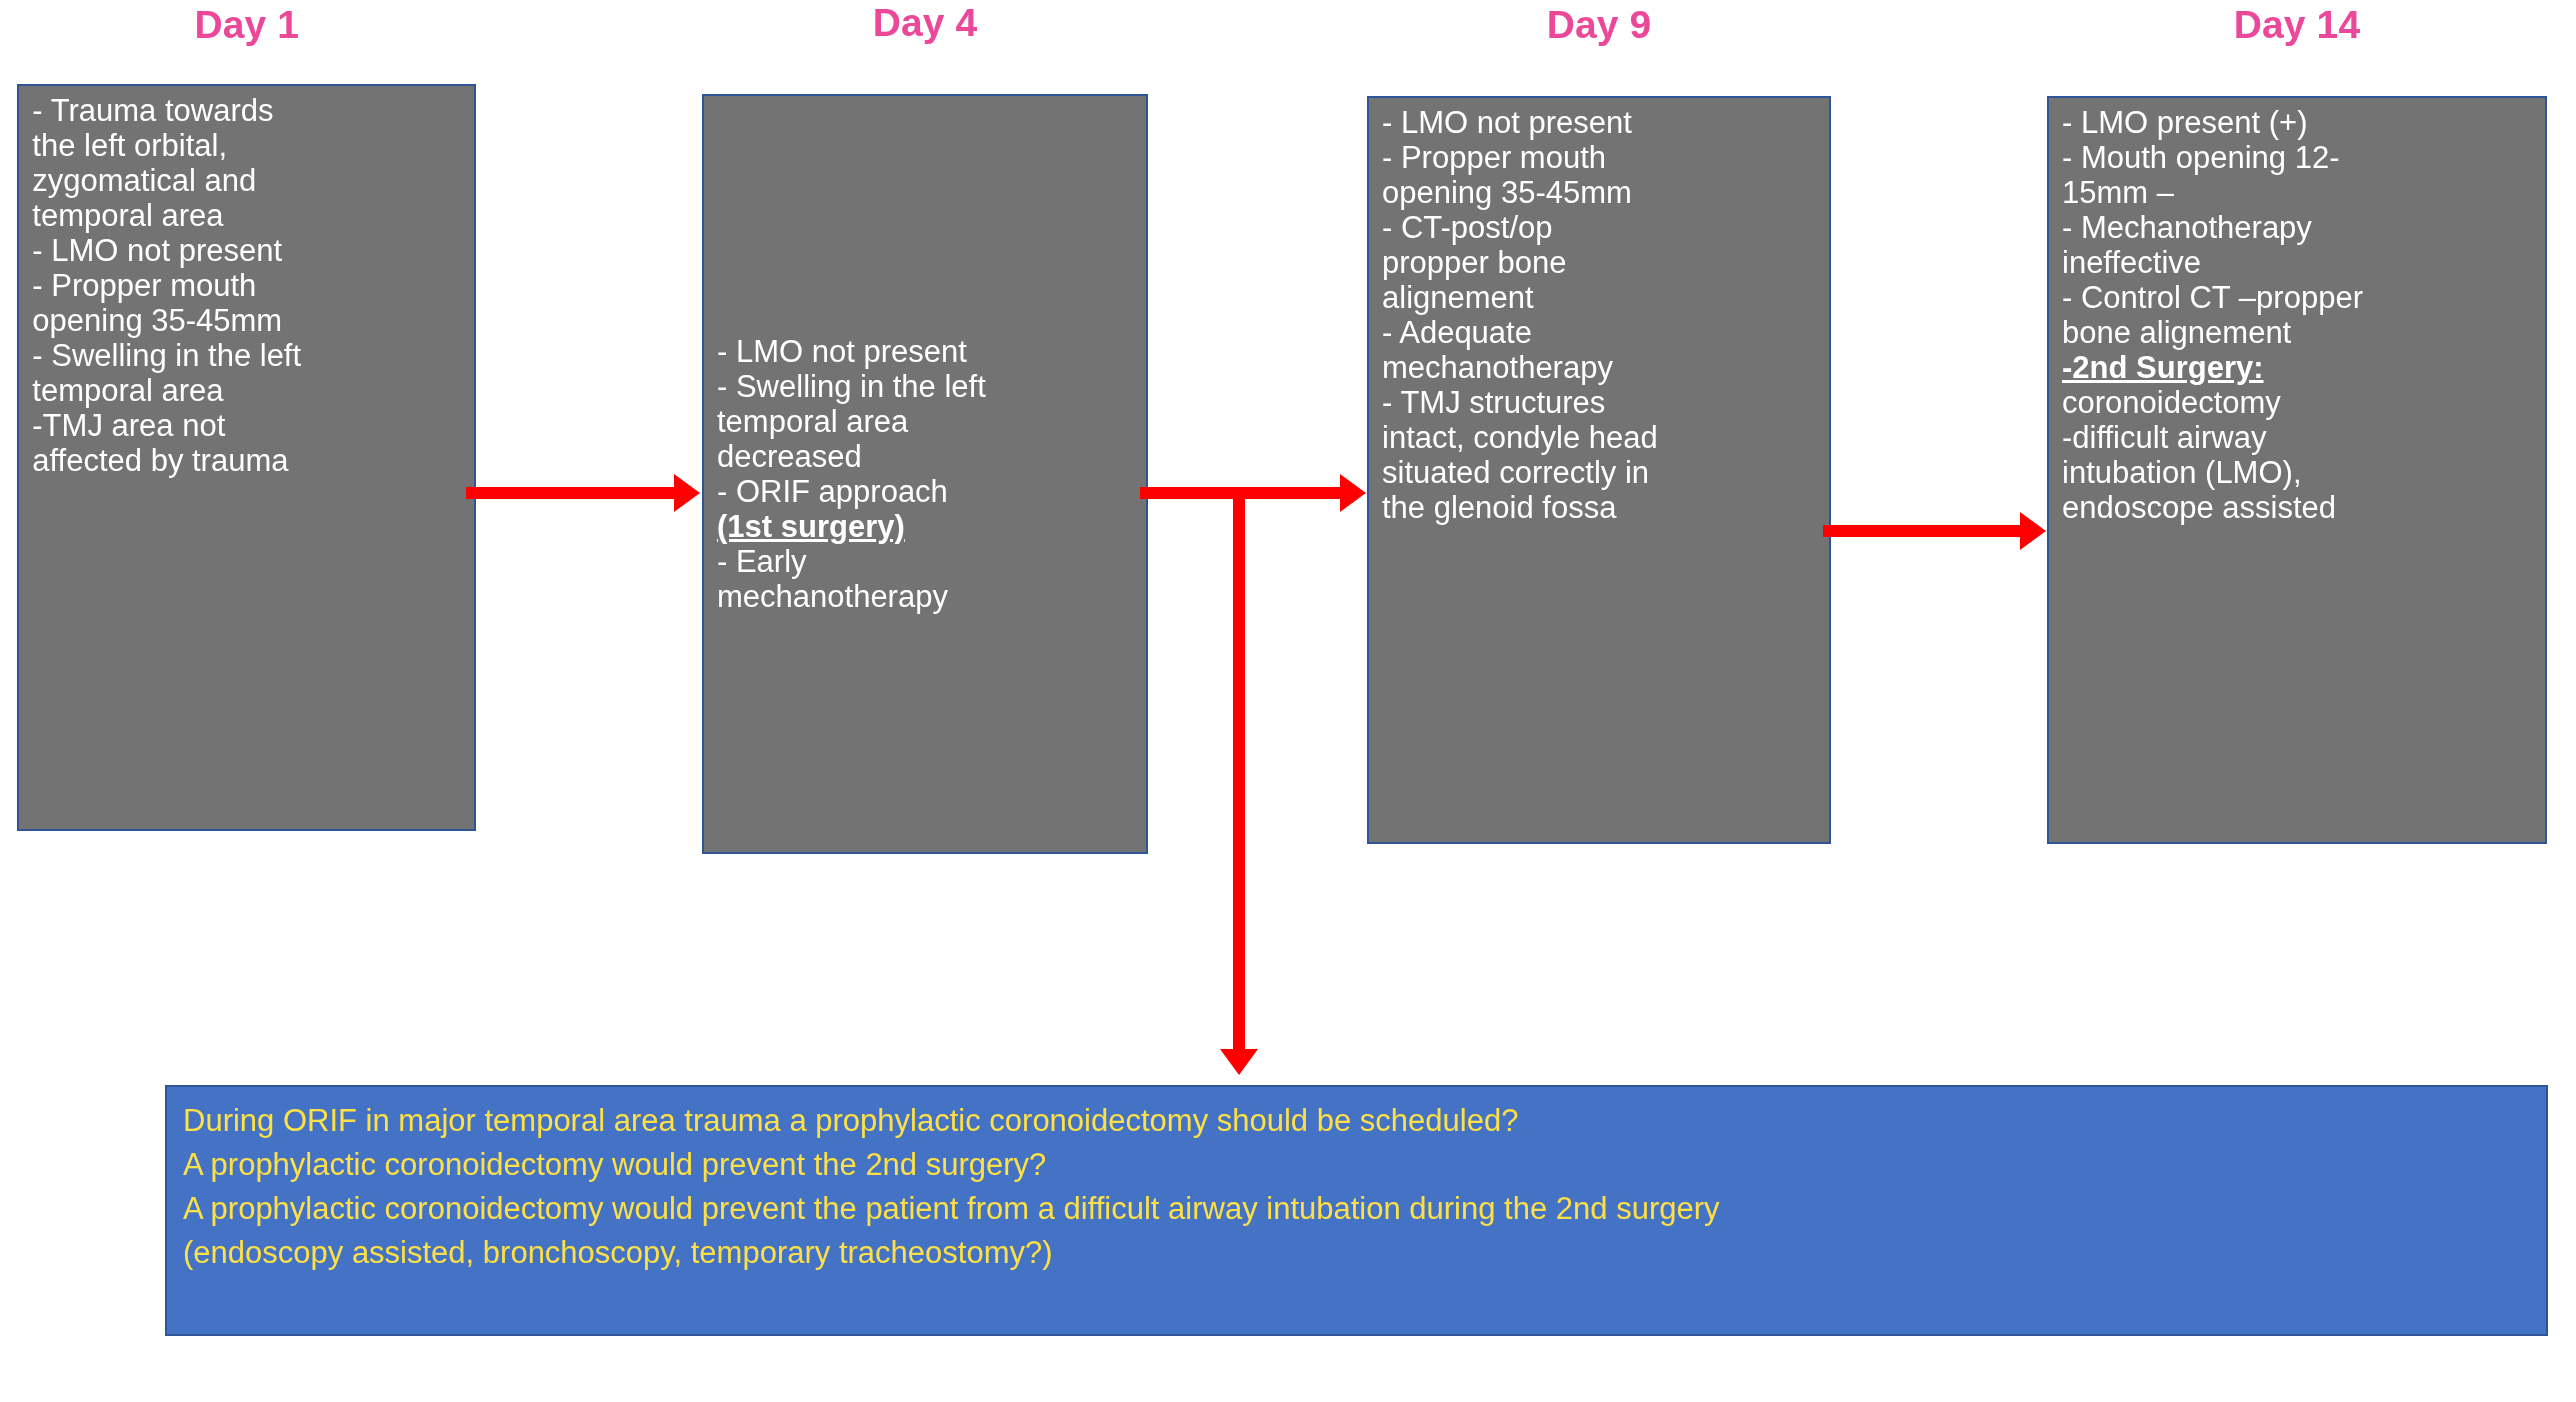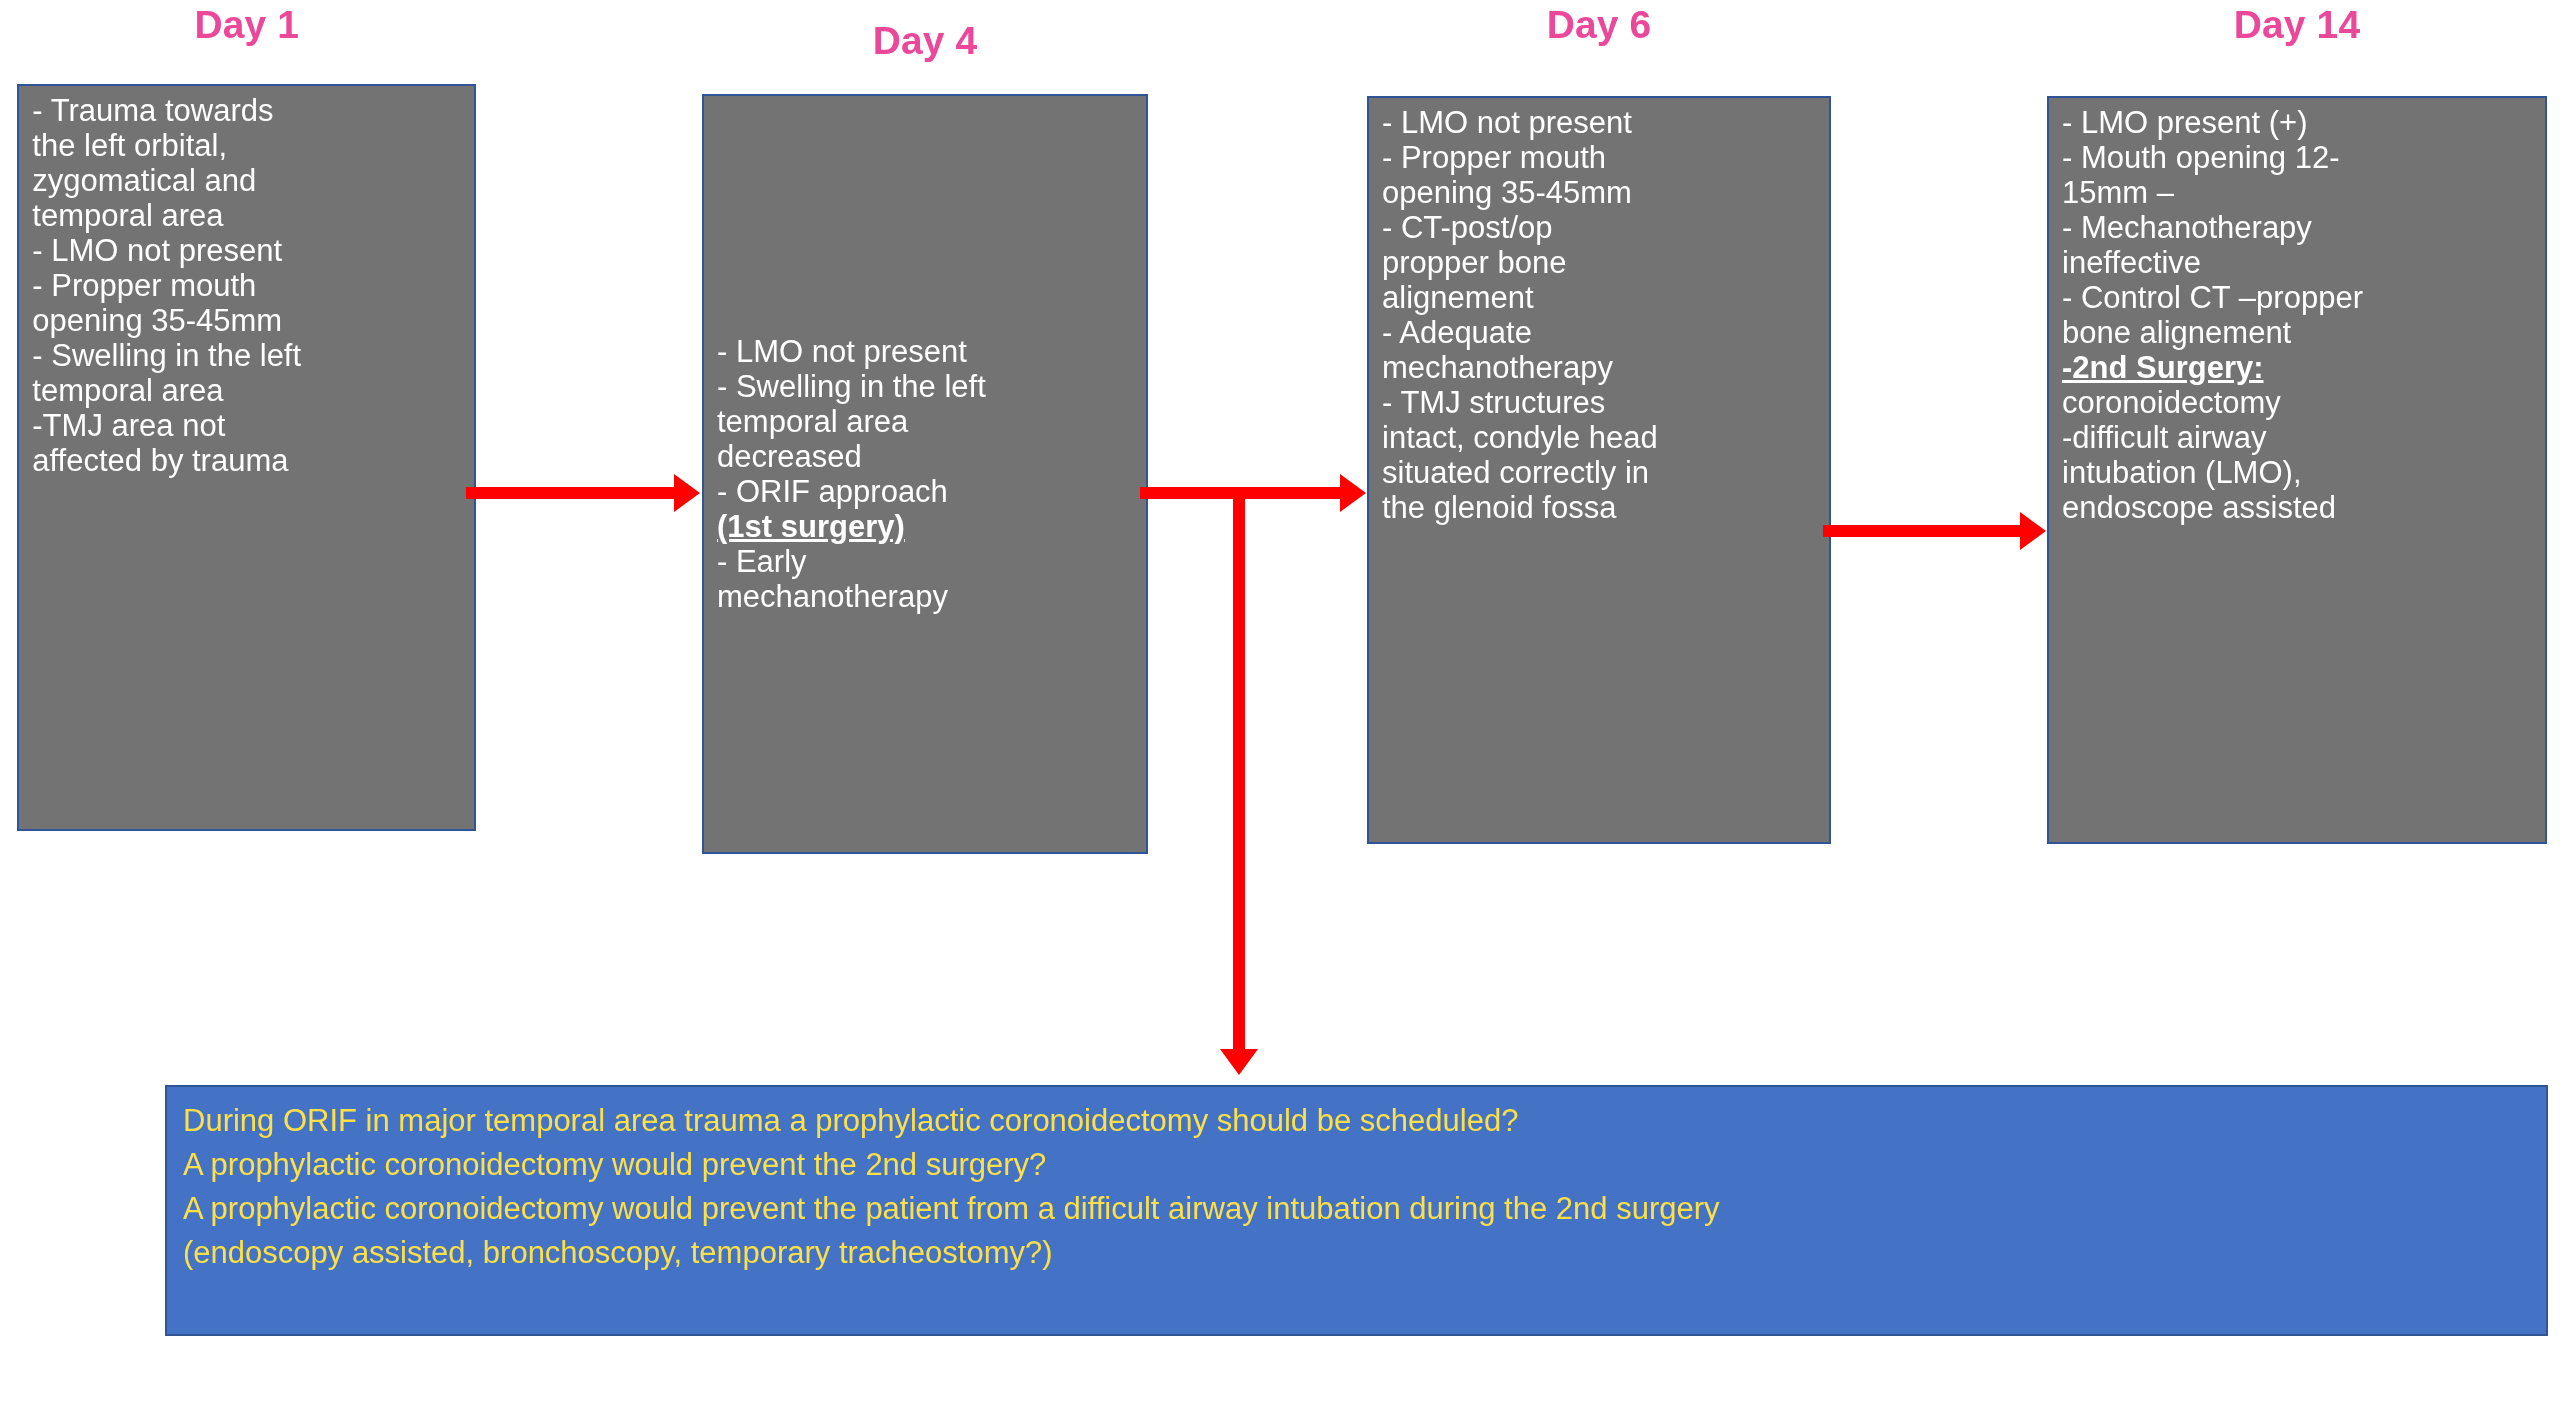--- a/index.html
+++ b/index.html
@@ -123,22 +123,22 @@
     display: block;
     white-space: pre-wrap;
   }
 </style>
 </head>
 <body>
 
 <div id="canvas">
 
   <div class="day-label" style="left:17.3px; top:2.9px; width:459px;">Day 1</div>
-  <div class="day-label" style="left:702px; top:19px; width:446px;">Day 4</div>
-  <div class="day-label" style="left:1367px; top:2.9px; width:464px;">Day 6</div>
+  <div class="day-label" style="left:702px; top:1px; width:446px;">Day 4</div>
+  <div class="day-label" style="left:1367px; top:2.9px; width:464px;">Day 9</div>
   <div class="day-label" style="left:2047px; top:2.9px; width:500px;">Day 14</div>
 
   <div class="stage-box" style="left:17.3px; top:84px; width:459px; height:747px;">
     <span class="lines">
       <span class="line">- Trauma towards</span>
       <span class="line">the left orbital,</span>
       <span class="line">zygomatical and</span>
       <span class="line">temporal area</span>
       <span class="line">- LMO not present</span>
       <span class="line">- Propper mouth</span>

